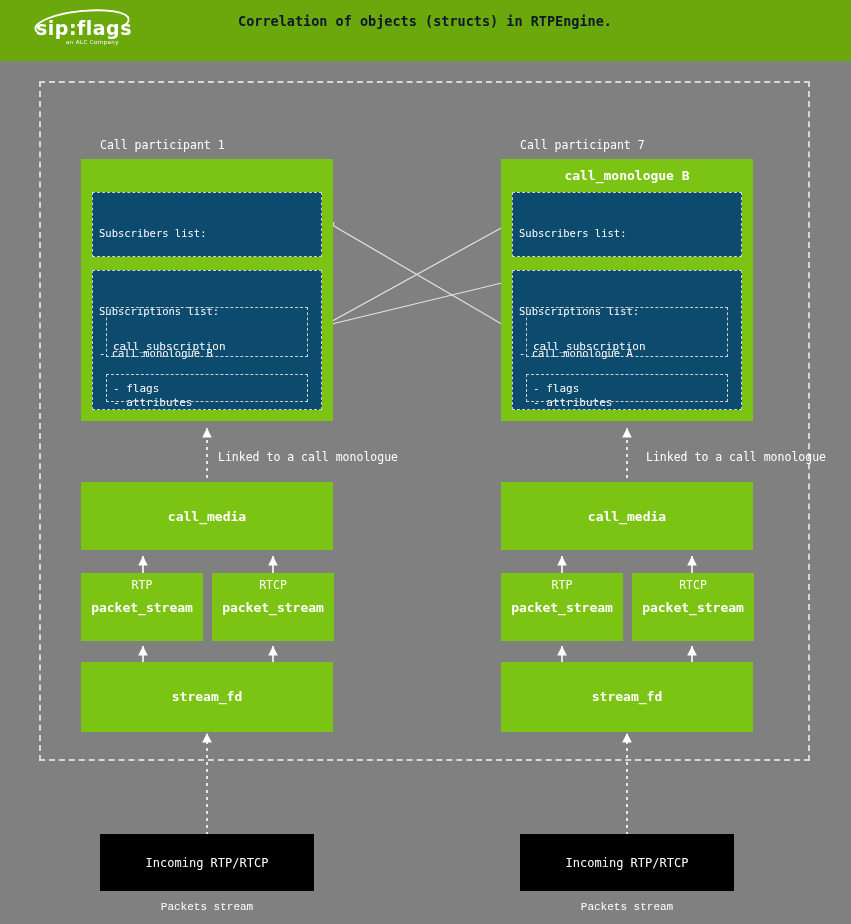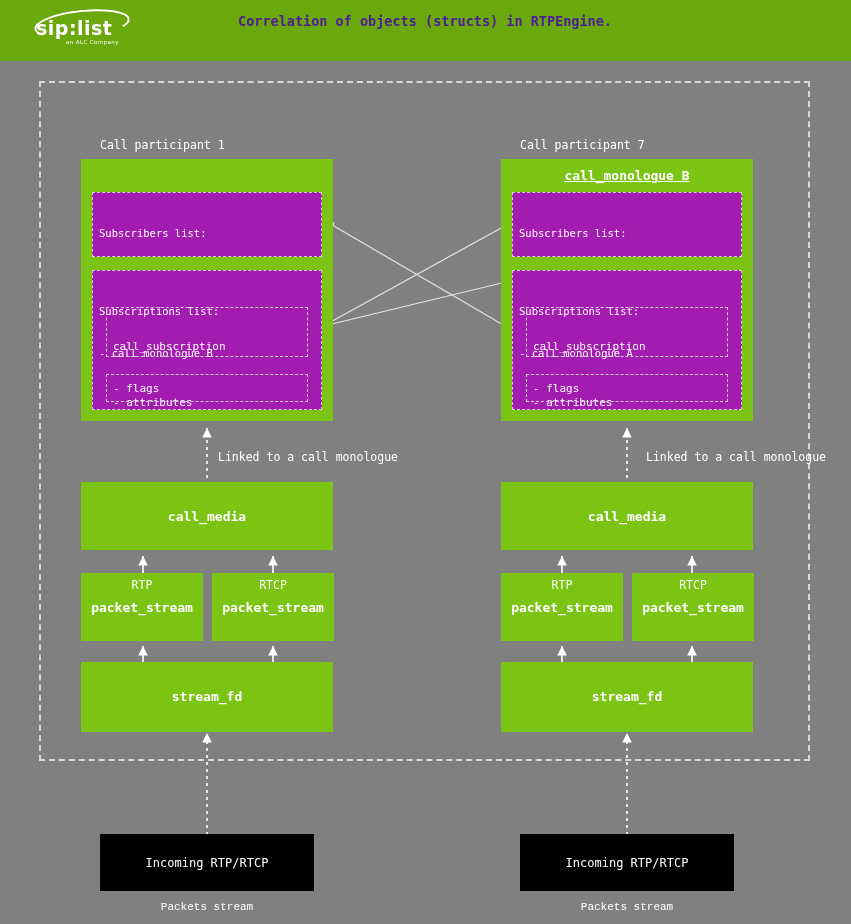--- a/index.html
+++ b/index.html
@@ -54,21 +54,21 @@
     border-bottom-color: transparent;
     border-left-color: #ffffff;
     transform: rotate(-6deg);
     box-sizing: border-box;
   }
   .header-title {
     position: absolute;
     left: 160px; top: 12px;
     width: 530px;
     text-align: center;
-    color: #4c1d95;
+    color: #0f172a;
     font-family: "DejaVu Sans Mono", monospace;
     font-size: 13.5px;
     line-height: 19px;
     font-weight: bold;
   }
   
   .outer-dash {
     position: absolute;
     left: 39px; top: 81px;
     width: 771px; height: 680px;
@@ -92,21 +92,21 @@
     position: absolute;
     color: #ffffff;
     font-family: "DejaVu Sans Mono", monospace;
     font-size: 11.5px;
     white-space: nowrap;
   }
   
   .panel {
     position: absolute;
     border: 1px dashed #cfcfcf;
-    background: #a21caf;
+    background: #0c4a6e;
     box-sizing: border-box;
     color: #ffffff;
     font-family: "DejaVu Sans Mono", monospace;
     font-size: 10.5px;
     line-height: 14px;
     padding: 5px 6px;
     white-space: pre;
   }
   .panel-inner {
     position: absolute;
@@ -153,21 +153,21 @@
   }
 </style>
 </head>
 <body>
 
 <div id="page">
 
   <div class="header">
     <div class="logo">
       <div class="logo-swoosh"></div>
-      <div class="logo-text">sip:list</div>
+      <div class="logo-text">sip:flags</div>
       <div class="logo-sub">an ALC Company</div>
     </div>
     <div class="header-title">
       <div>Correlation of objects (structs) in RTPEngine.</div>
     </div>
   </div>
 
   <div class="outer-dash"></div>
 
   <svg class="overlay">
@@ -246,21 +246,21 @@
   </div>
 
   <div class="grey-box" style="left:100px; top:834px; width:214px; height:57px;">
     <span>Incoming RTP/RTCP</span>
   </div>
   <div class="sublabel" style="left:100px; top:901px; width:214px;">Packets stream</div>
 
   <div class="caption" style="left:520px; top:138px;">Call participant 7</div>
 
   <div class="gbox" style="left:501px; top:159px; width:252px; height:262px;">
-    <div class="gbox-title" style="margin-top:9px;text-decoration:underline;">call_monologue B</div>
+    <div class="gbox-title" style="margin-top:9px;">call_monologue B</div>
 
     <div class="panel" style="left:11px; top:33px; width:230px; height:65px;">
       <div>Subscribers list:</div>
       <div>- call_monologue A
 - ...</div>
     </div>
 
     <div class="panel" style="left:11px; top:111px; width:230px; height:140px;">
       <div>Subscriptions list:</div>
       <div>- call monologue A</div>

